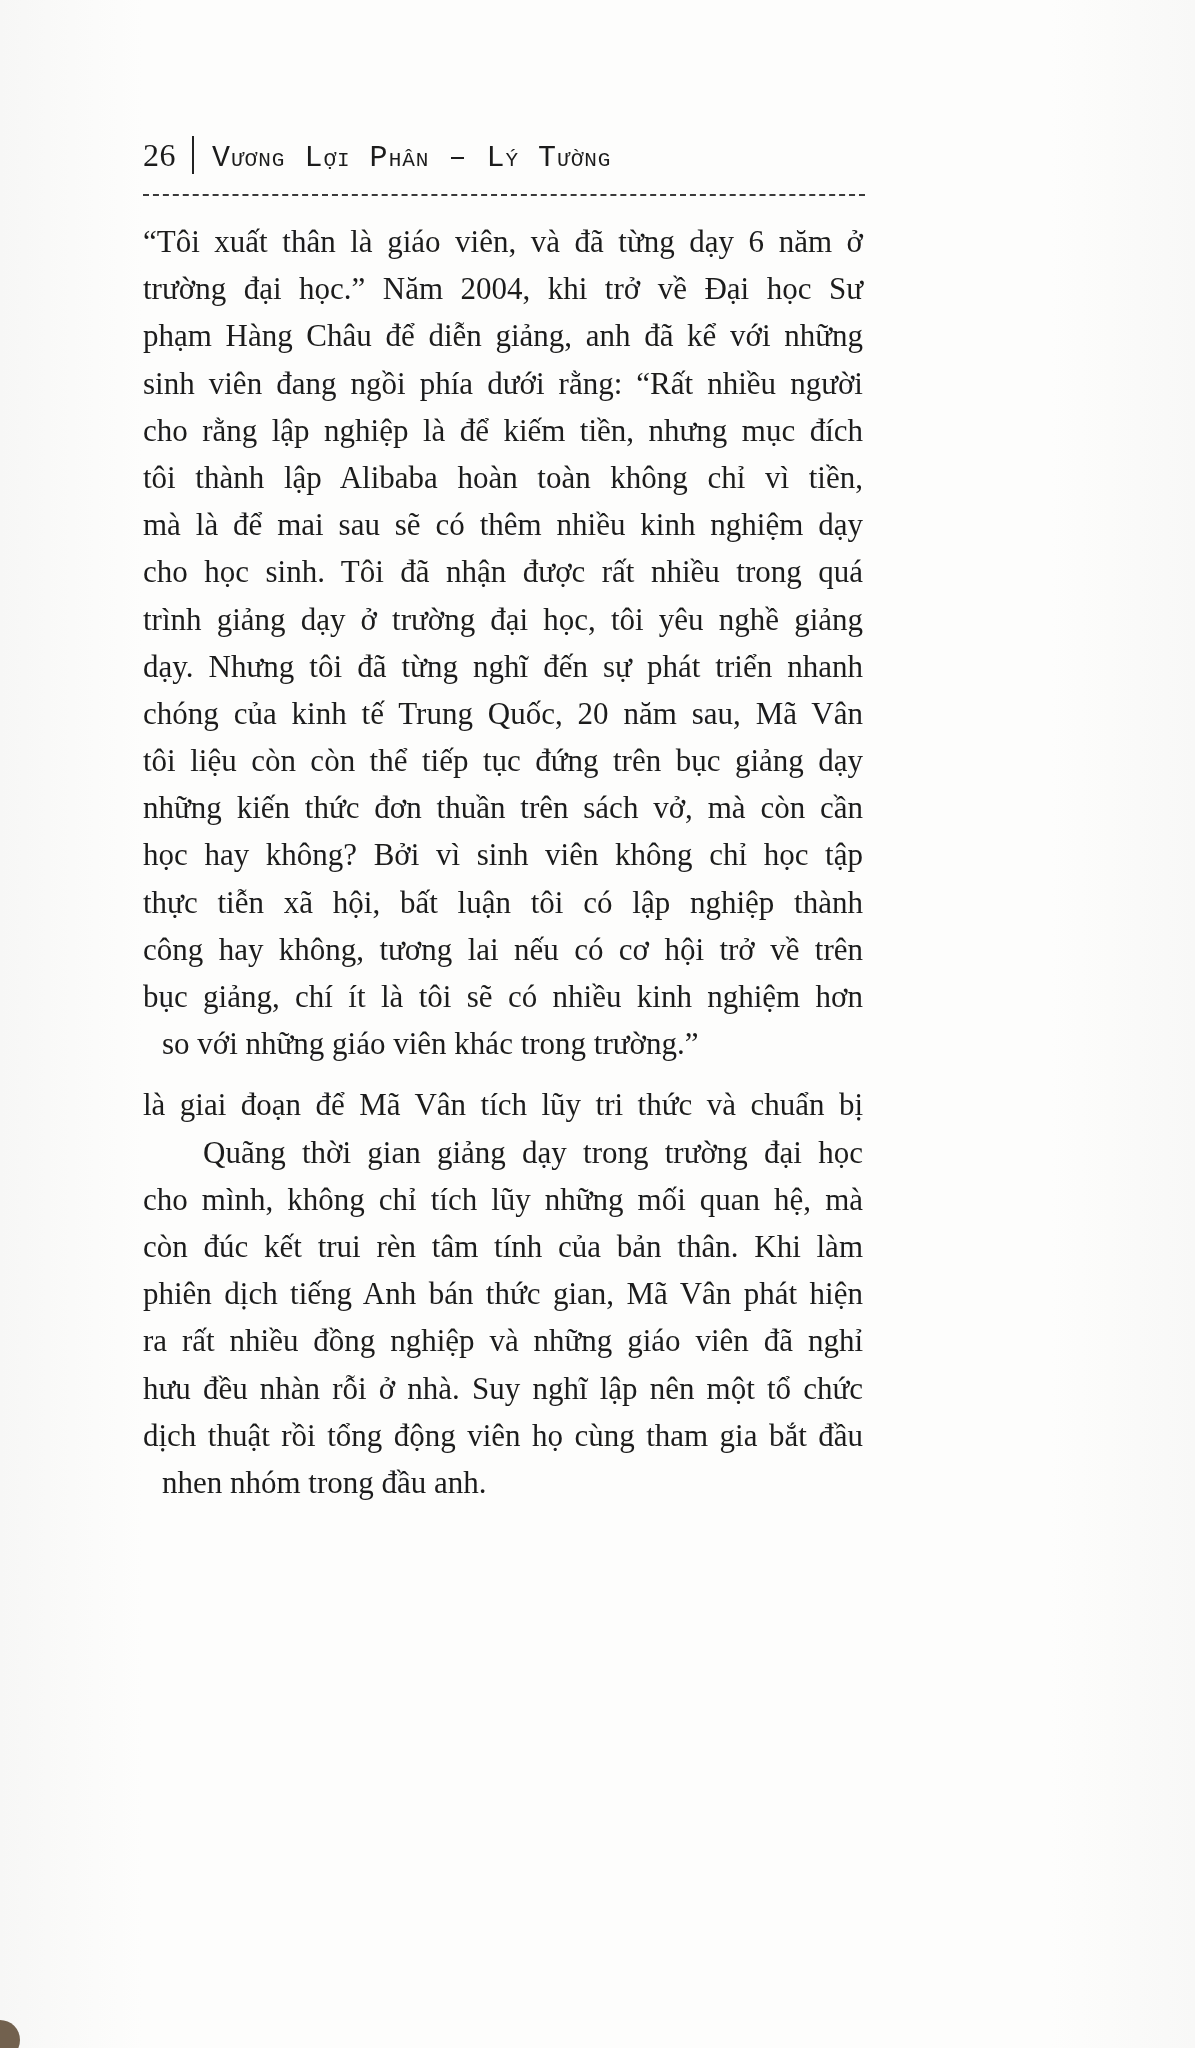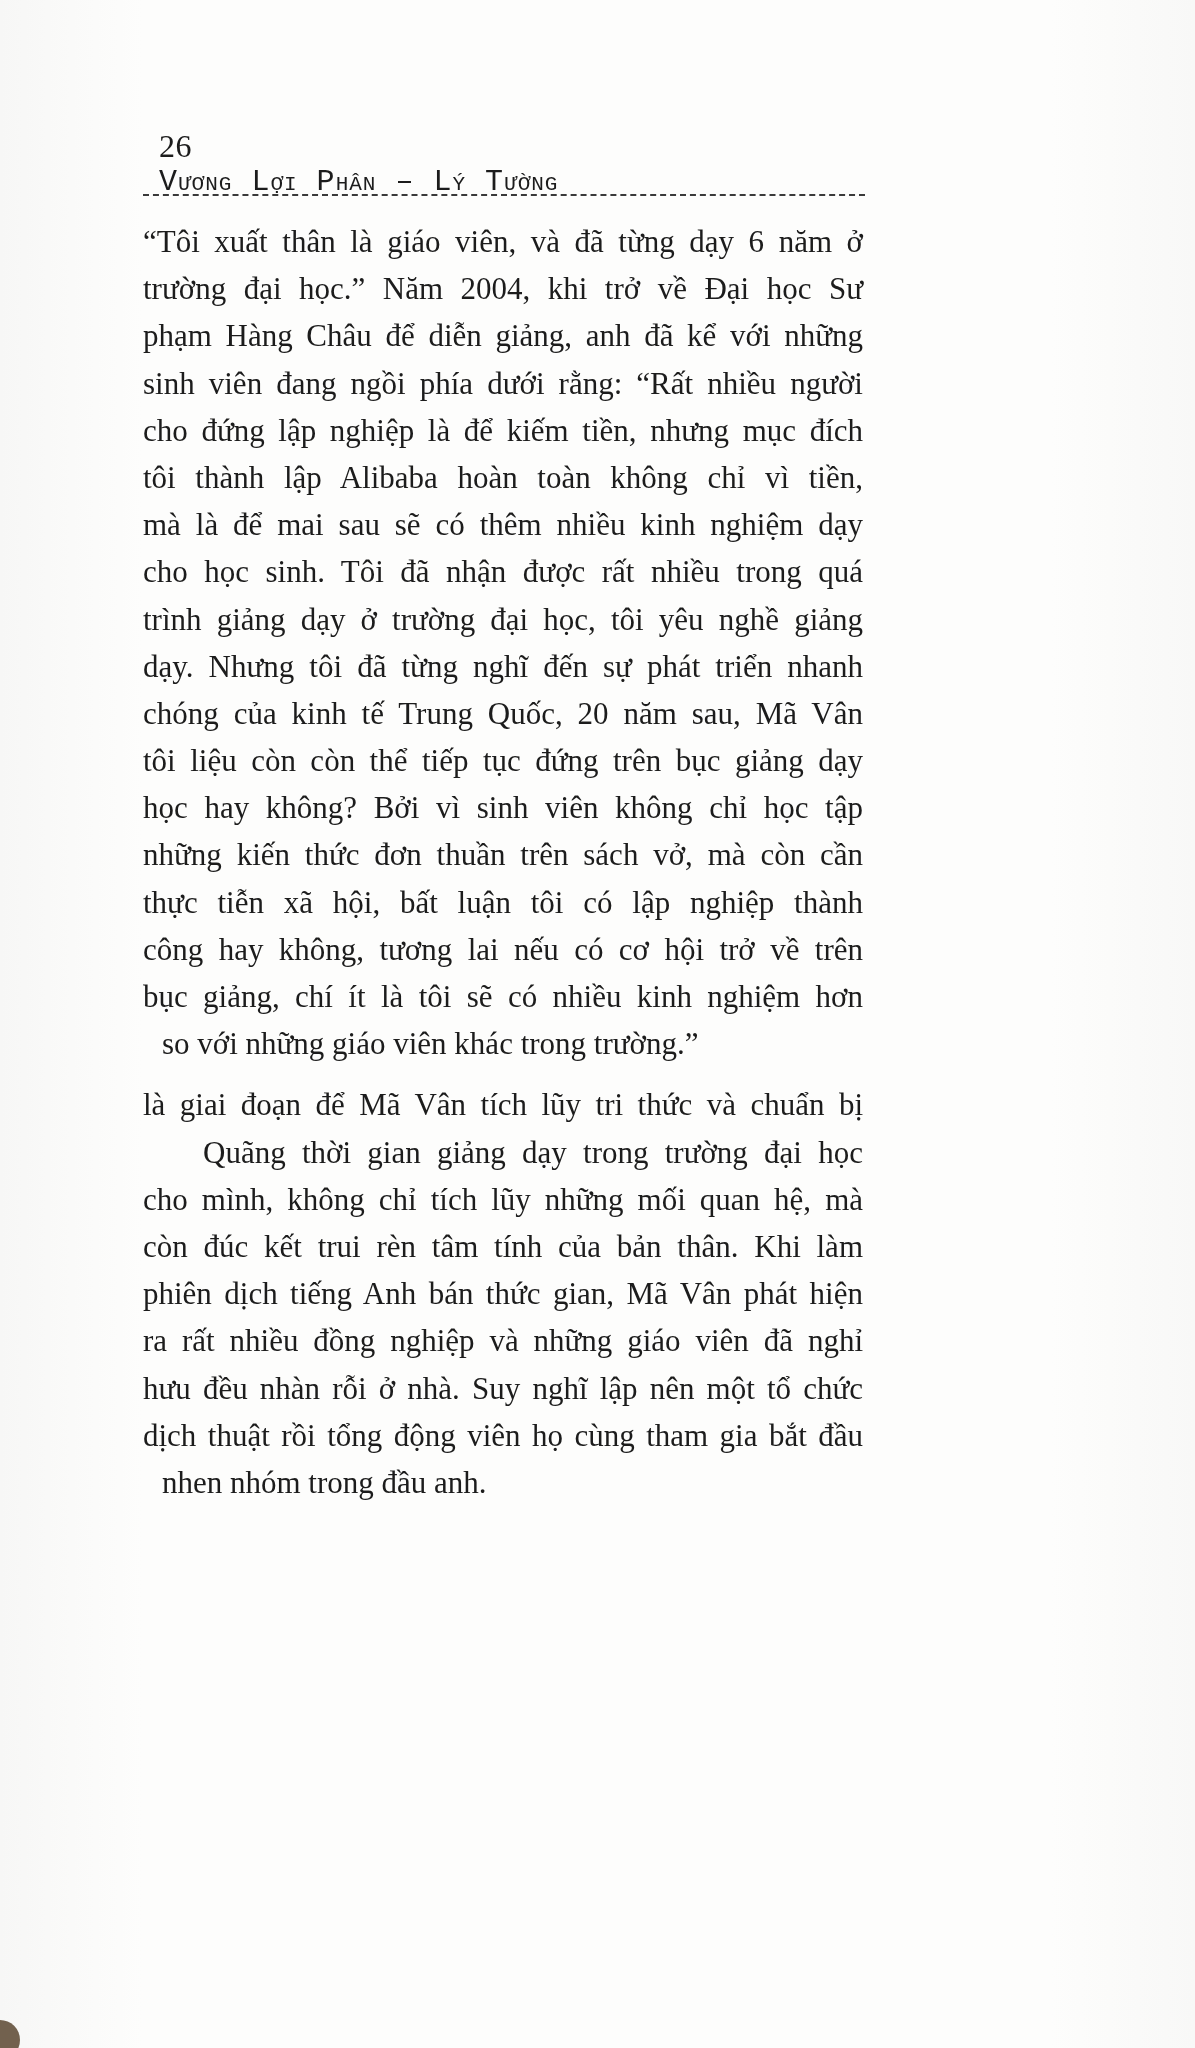--- a/index.html
+++ b/index.html
@@ -23,21 +23,20 @@
     }
     .running-head {
       position: absolute;
       left: 143px;
       top: 128px;
       width: 720px;
       height: 50px;
       display: flex;
       align-items: baseline;
       font-family: "Liberation Serif", serif;
-      flex-direction: column;
     }
     .page-number {
       font-size: 32px;
       letter-spacing: 0.5px;
     }
     .head-sep {
       display: inline-block;
       width: 2px;
       height: 38px;
       background: #222;
@@ -109,30 +108,30 @@
   </div>
 
   <div class="dash-rule"></div>
 
   <div class="body-text">
     <div>
       <span class="line">“Tôi xuất thân là giáo viên, và đã từng dạy 6 năm ở</span>
       <span class="line">trường đại học.” Năm 2004, khi trở về Đại học Sư</span>
       <span class="line">phạm Hàng Châu để diễn giảng, anh đã kể với những</span>
       <span class="line">sinh viên đang ngồi phía dưới rằng: “Rất nhiều người</span>
-      <span class="line">cho đứng lập nghiệp là để kiếm tiền, nhưng mục đích</span>
+      <span class="line">cho rằng lập nghiệp là để kiếm tiền, nhưng mục đích</span>
       <span class="line">tôi thành lập Alibaba hoàn toàn không chỉ vì tiền,</span>
       <span class="line">mà là để mai sau sẽ có thêm nhiều kinh nghiệm dạy</span>
       <span class="line">cho học sinh. Tôi đã nhận được rất nhiều trong quá</span>
       <span class="line">trình giảng dạy ở trường đại học, tôi yêu nghề giảng</span>
       <span class="line">dạy. Nhưng tôi đã từng nghĩ đến sự phát triển nhanh</span>
       <span class="line">chóng của kinh tế Trung Quốc, 20 năm sau, Mã Vân</span>
       <span class="line">tôi liệu còn còn thể tiếp tục đứng trên bục giảng dạy</span>
+      <span class="line">những kiến thức đơn thuần trên sách vở, mà còn cần</span>
       <span class="line">học hay không? Bởi vì sinh viên không chỉ học tập</span>
-      <span class="line">những kiến thức đơn thuần trên sách vở, mà còn cần</span>
       <span class="line">thực tiễn xã hội, bất luận tôi có lập nghiệp thành</span>
       <span class="line">công hay không, tương lai nếu có cơ hội trở về trên</span>
       <span class="line">bục giảng, chí ít là tôi sẽ có nhiều kinh nghiệm hơn</span>
       <span class="line last">so với những giáo viên khác trong trường.”</span>
     </div>
     <div class="para-gap"></div>
     <div>
       <span class="line">là giai đoạn để Mã Vân tích lũy tri thức và chuẩn bị</span>
       <span class="line indent">Quãng thời gian giảng dạy trong trường đại học</span>
       <span class="line">cho mình, không chỉ tích lũy những mối quan hệ, mà</span>

